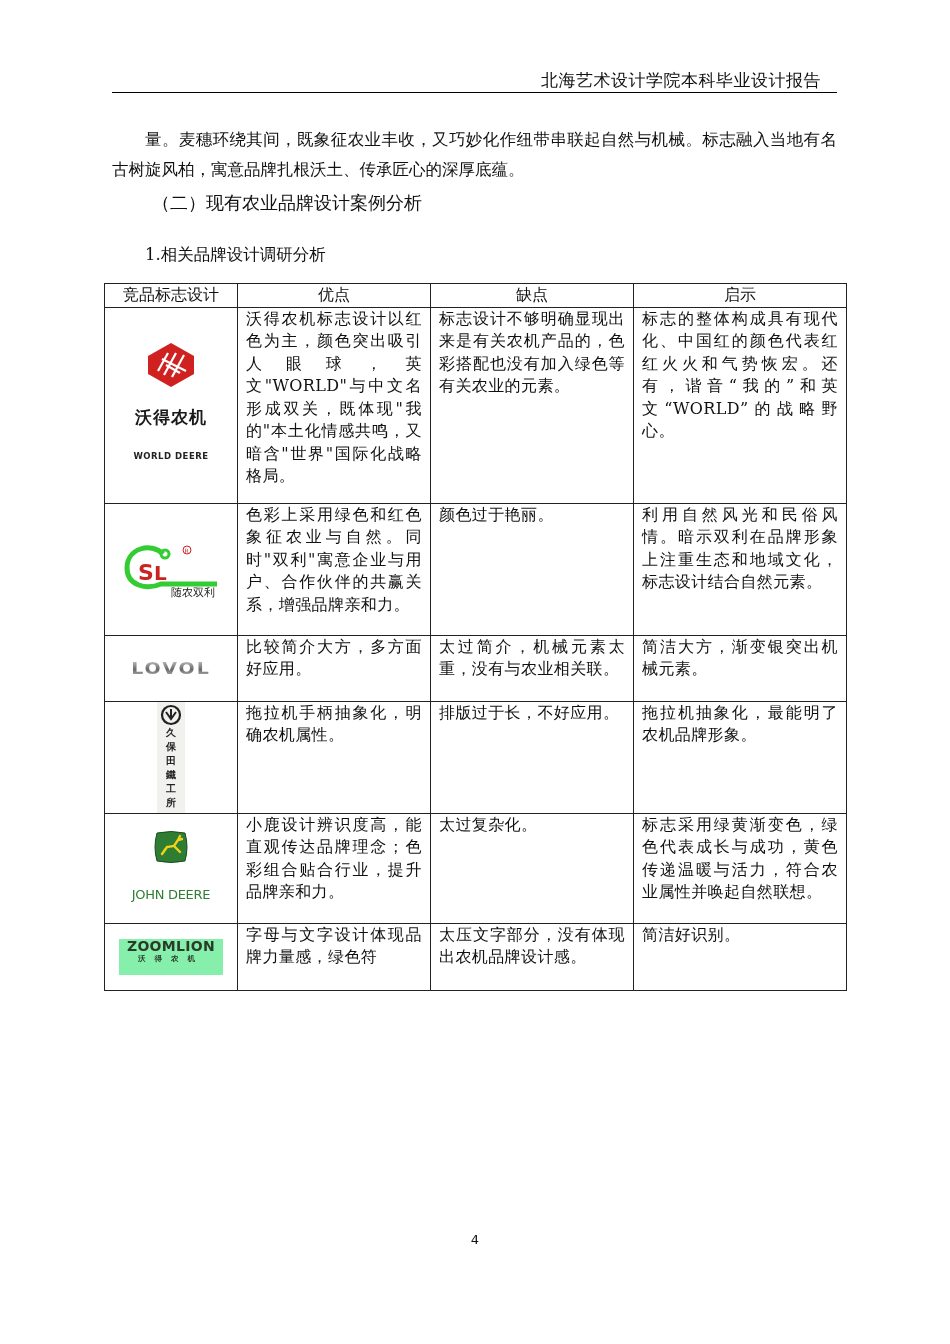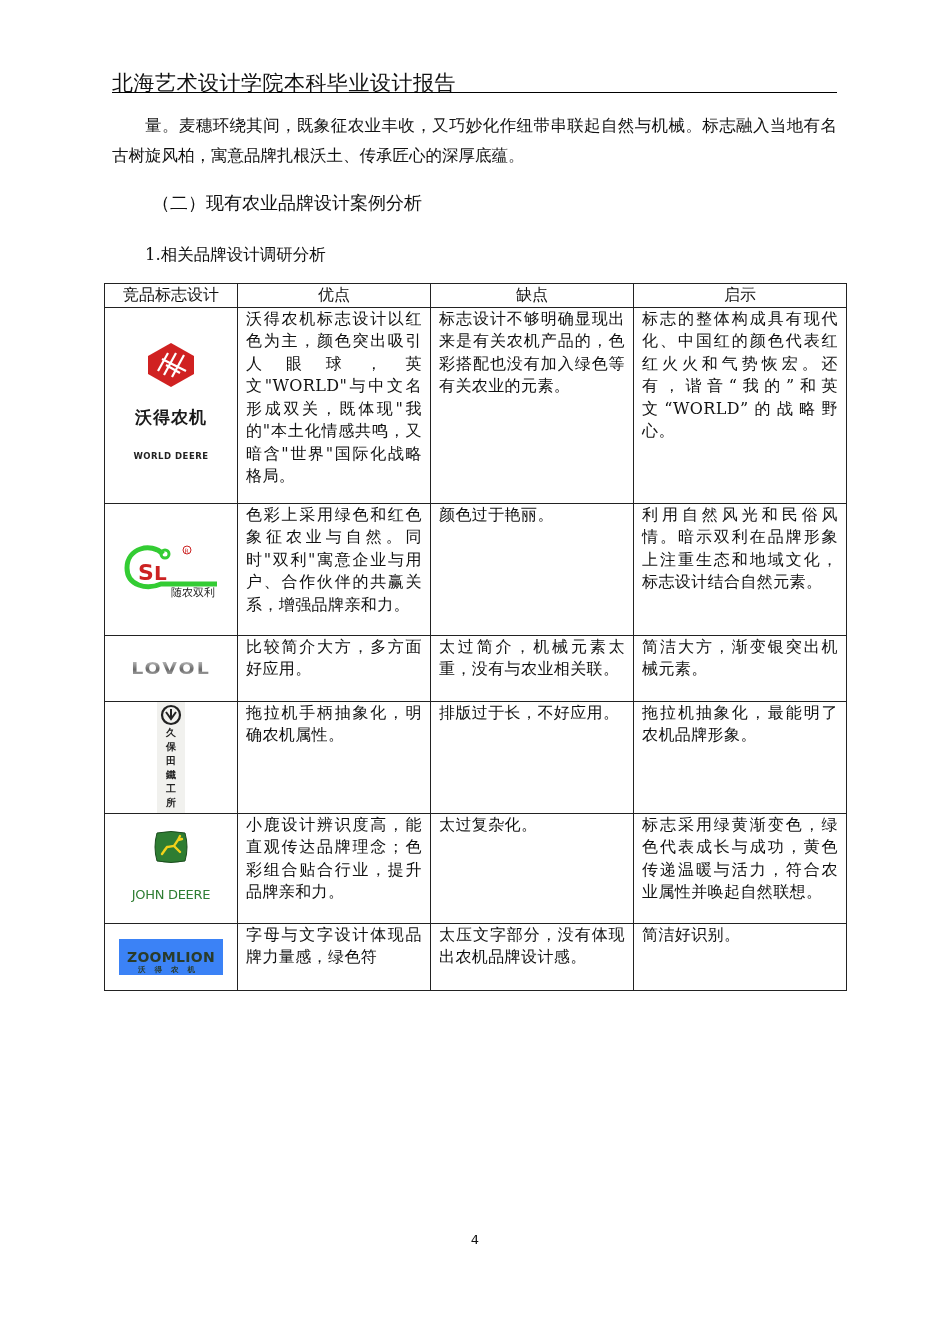--- a/index.html
+++ b/index.html
@@ -1,23 +1,23 @@
 <!DOCTYPE html>
 <html><head>
 <meta charset="utf-8">
 <style>
   html, body { margin: 0; padding: 0; background: #ffffff; }
   body { width: 950px; height: 1344px; position: relative; overflow: hidden;
          font-family: "DejaVu Serif", "Liberation Serif", serif; color: #111; }
-  .header-title { position: absolute; left: 112px; width: 725px; top: 69px; text-align: left;
-                  font-size: 21px; letter-spacing: 0.5px; }
+  .header-title { position: absolute; left: 96px; width: 725px; top: 69px; text-align: right;
+                  font-size: 17px; letter-spacing: 0.5px; }
   .header-rule { position: absolute; left: 112px; width: 725px; top: 92px; height: 0;
                  border-top: 1.6px solid #000; }
   .para { position: absolute; left: 112px; width: 725px; font-size: 16.5px; line-height: 30px; }
-  .p1 { top: 111px; text-indent: 33px; text-align: justify; }
+  .p1 { top: 125px; text-indent: 33px; text-align: justify; }
   .h2 { position: absolute; left: 152px; top: 191px; font-size: 18px; }
   .h3 { position: absolute; left: 145px; top: 244px; font-size: 16.5px; }
   table.brand-table { position: absolute; left: 104px; top: 283px; width: 742px;
                       border-collapse: collapse; table-layout: fixed; font-size: 16px; }
   .brand-table th, .brand-table td { border: 1px solid #222; vertical-align: top;
                       padding: 0 8px; line-height: 22.5px; }
   .brand-table th { font-weight: normal; text-align: center; height: 22px; padding: 0 4px; }
   .brand-table td.text { text-align: justify; letter-spacing: 0.4px; }
   .brand-table td.logo { padding: 0; vertical-align: middle; text-align: center; }
   .logo-box { display: flex; flex-direction: column; align-items: center; justify-content: center; gap: 16px; }
@@ -35,22 +35,22 @@
            letter-spacing: 2px; color: #8a8a8a;
            background: linear-gradient(#cfcfcf, #6a6a6a 55%, #bdbdbd);
            -webkit-background-clip: text; background-clip: text; -webkit-text-fill-color: transparent;
            transform: scaleY(0.8); }
   .kubota-box { background: #f1f1ee; width: 28px; padding: 2px 0 3px 0; display: flex;
                 flex-direction: column; align-items: center; }
   .kubota-vert { font-size: 10px; line-height: 14px; color: #222; font-weight: bold;
                  writing-mode: horizontal-tb; }
   .jd-text { font-family: "DejaVu Sans", sans-serif; font-size: 13px; color: #2e7d32;
              letter-spacing: -0.3px; margin-top: 4px; font-weight: normal; }
-  .zoom-box { background: #3b82f6; width: 104px; height: 36px; display: flex; flex-direction: column;
-              align-items: center; justify-content: flex-end; }
+  .zoom-box { background: #86efac; width: 104px; height: 36px; display: flex; flex-direction: column;
+              align-items: center; justify-content: flex-start; }
   .zoom-en { font-family: "DejaVu Sans", sans-serif; font-weight: bold; font-size: 14px; color: #2a3b2a;
              letter-spacing: 0.3px; line-height: 15px; }
   .zoom-cn { font-family: "DejaVu Sans", sans-serif; font-size: 7.5px; color: #2a3b2a; letter-spacing: 9px;
              line-height: 10px; font-weight: bold; }
 </style>
 </head>
 <body>
 
 <div class="header-title">北海艺术设计学院本科毕业设计报告</div>
 <div class="header-rule"></div>

